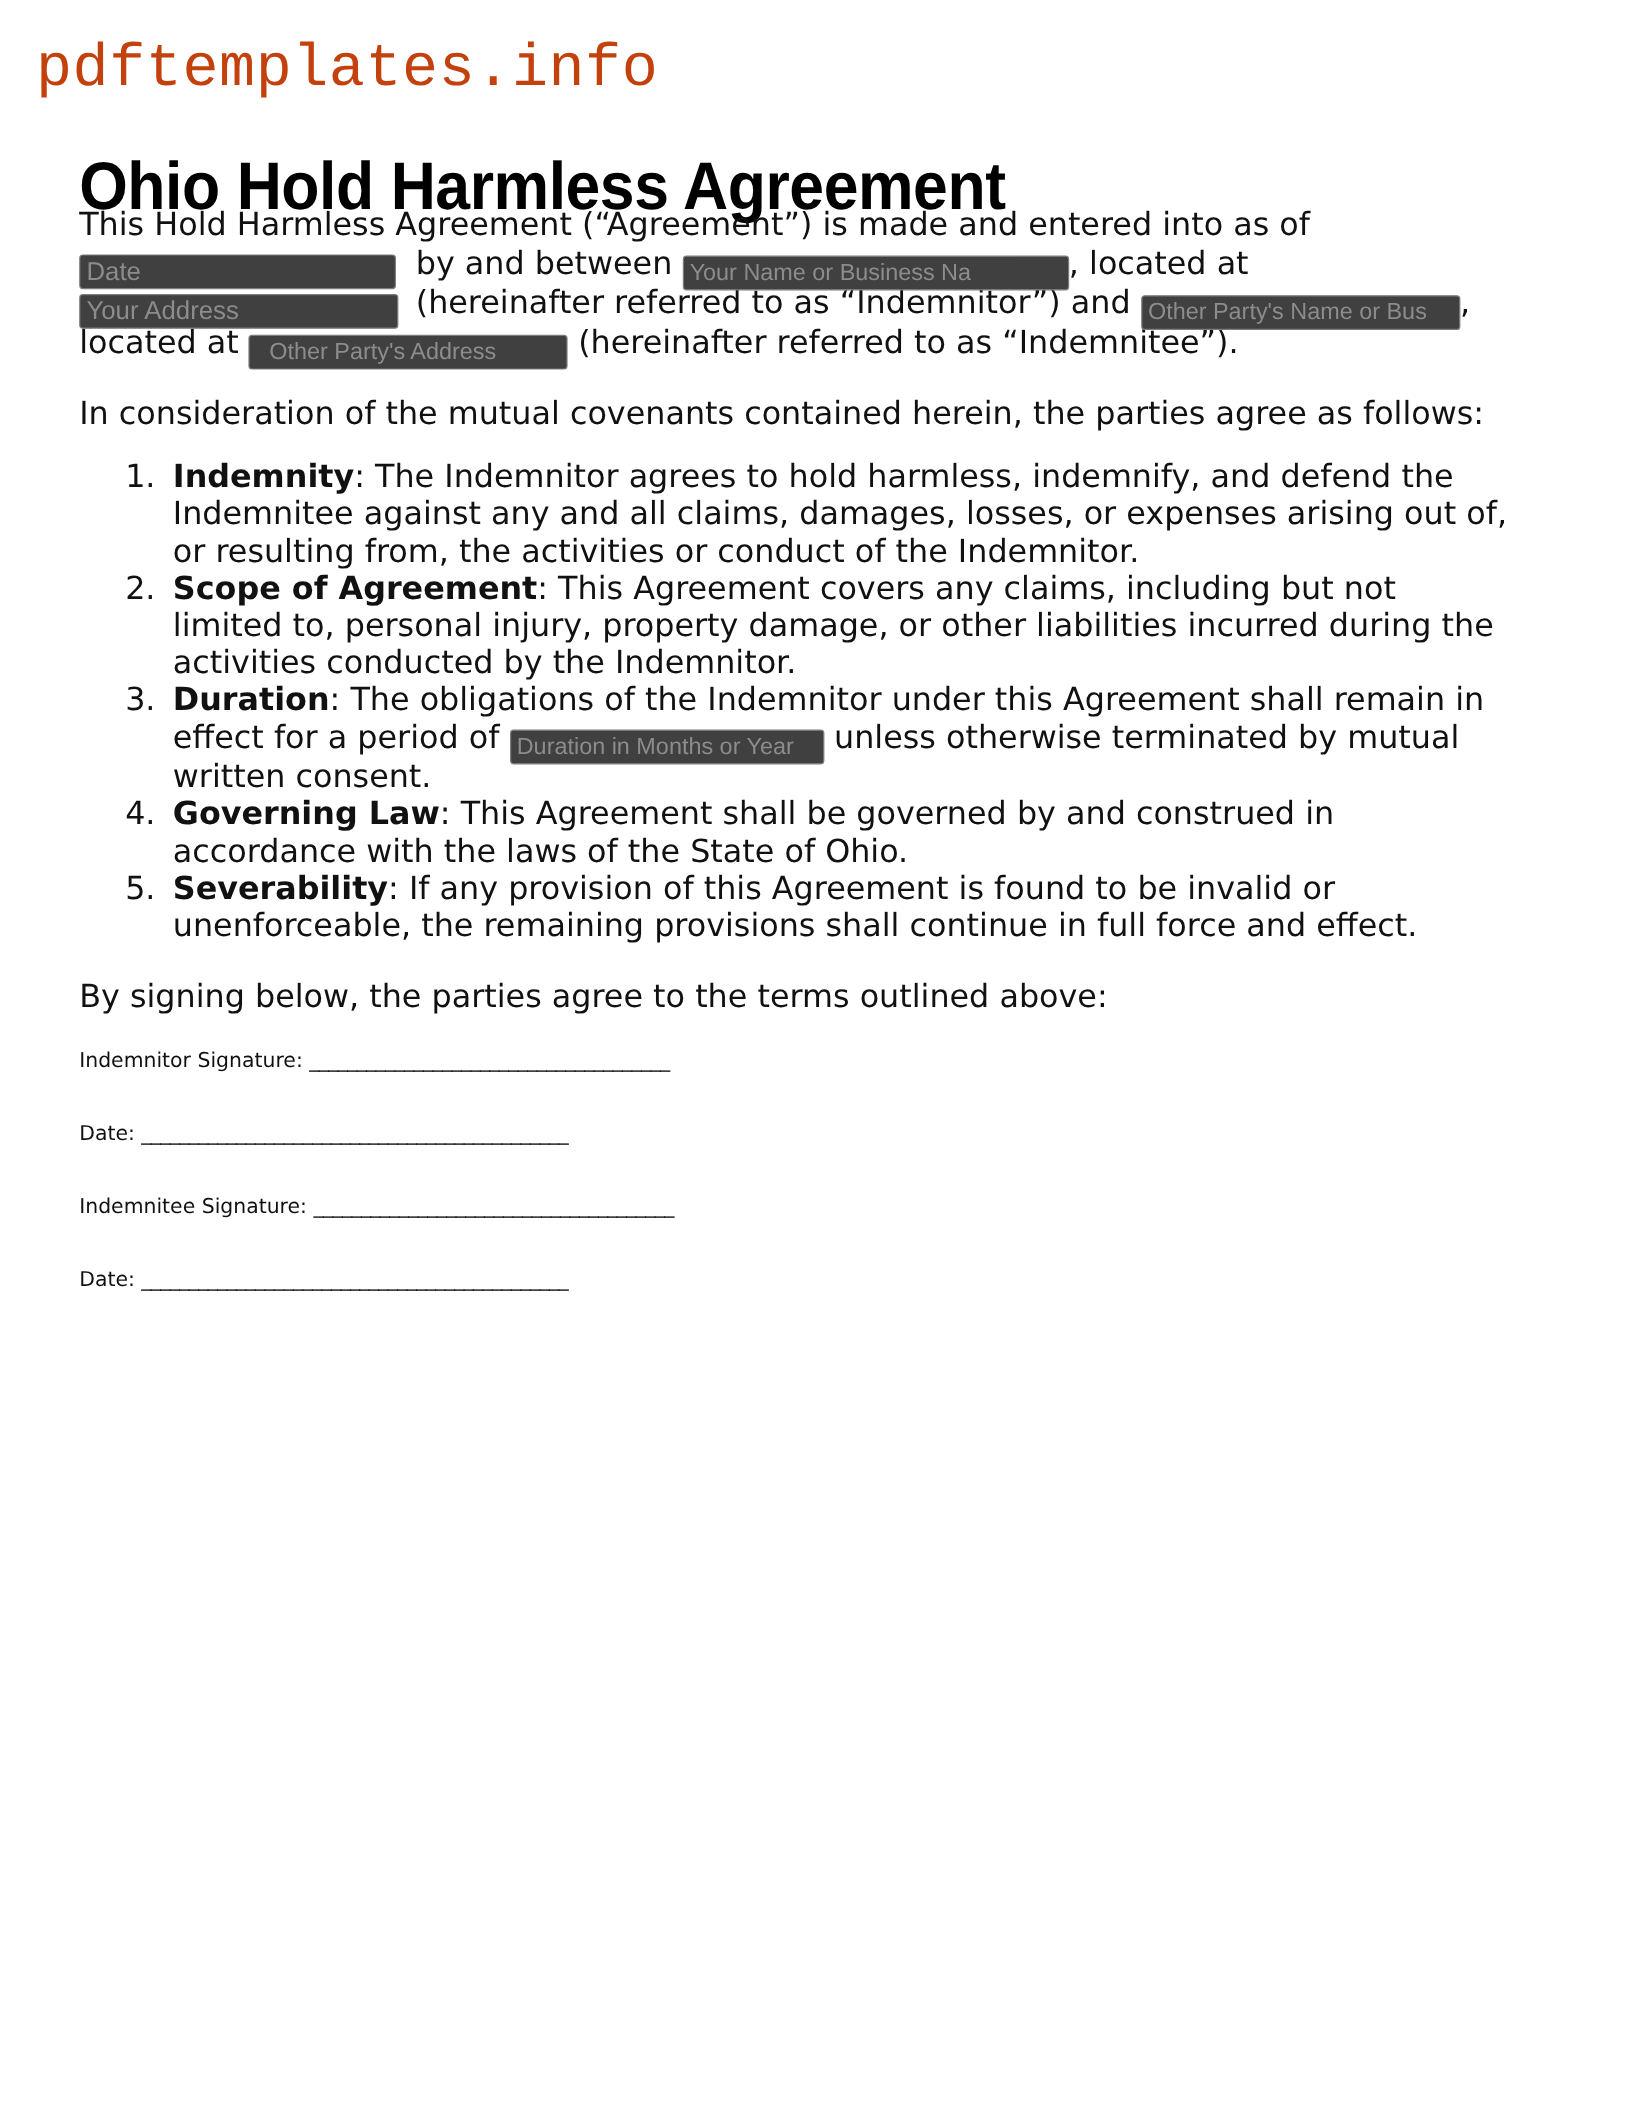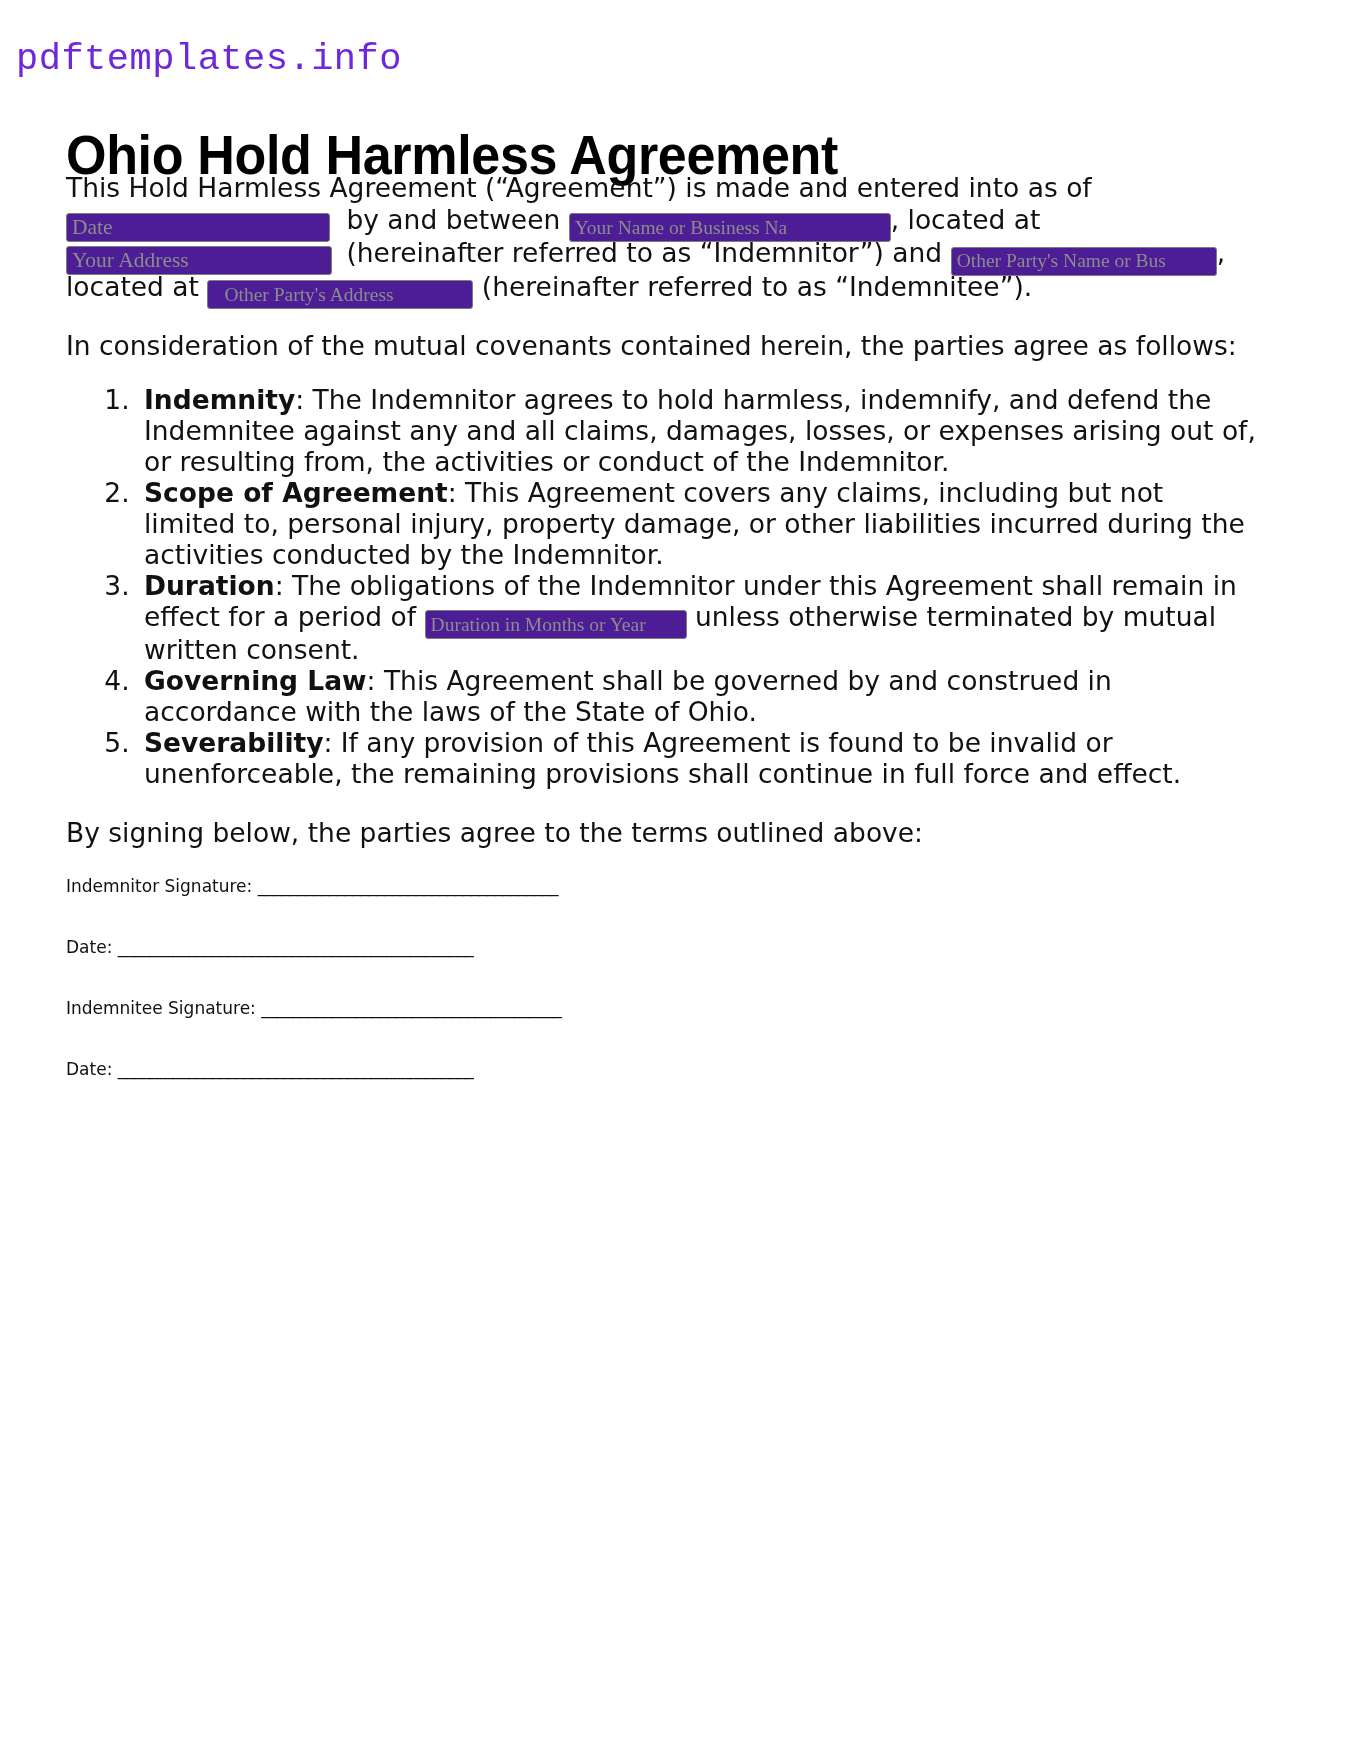--- a/index.html
+++ b/index.html
@@ -18,27 +18,27 @@
 
   .page {
     position: absolute;
     inset: 0;
     background: #ffffff;
   }
 
   
   .watermark {
     position: absolute;
-    left: 16px;
+    left: 30px;
     top: 34px;
     font-family: "Liberation Mono", "DejaVu Sans Mono", monospace;
-    font-size: 37px;
+    font-size: 50px;
     line-height: 50px;
     letter-spacing: 0.5px;
-    color: #6d28d9;
+    color: #c2410c;
     white-space: nowrap;
   }
 
   .doc-title {
     position: absolute;
     left: 66px;
     top: 86px;
     font-family: "Liberation Sans Narrow", "Liberation Sans", sans-serif;
     font-weight: bold;
     font-size: 56px;
@@ -72,24 +72,24 @@
 
   p.consideration {
     margin: 26px 0 0 0;
   }
 
   
   .fld {
     display: inline-block;
     vertical-align: baseline;
     box-sizing: border-box;
-    background: #4c1d95;
+    background: #404040;
     border: 1.6px solid #7d7d7d;
     border-radius: 3px;
-    font-family: Liberation Serif, serif;
+    font-family: Liberation Sans, sans-serif;
     color: #8c8c8c;
     padding: 0 5px;
     outline: none;
     position: relative;
     overflow: hidden;
     white-space: nowrap;
   }
   .fld::placeholder { color: #8c8c8c; opacity: 1; }
 
   .fld-date {

